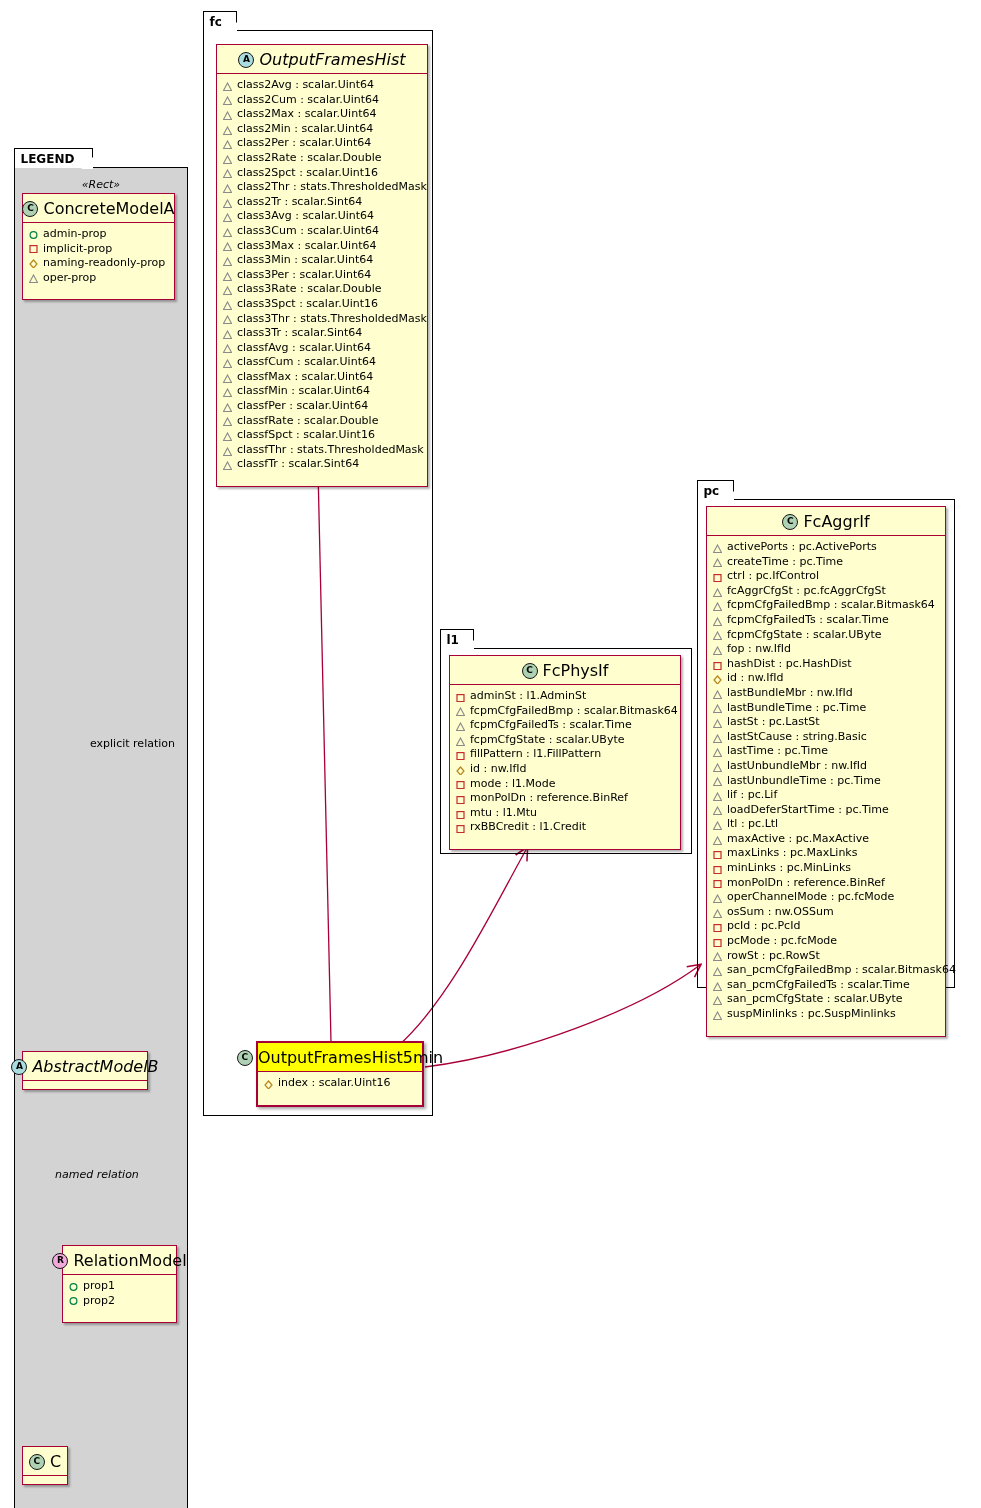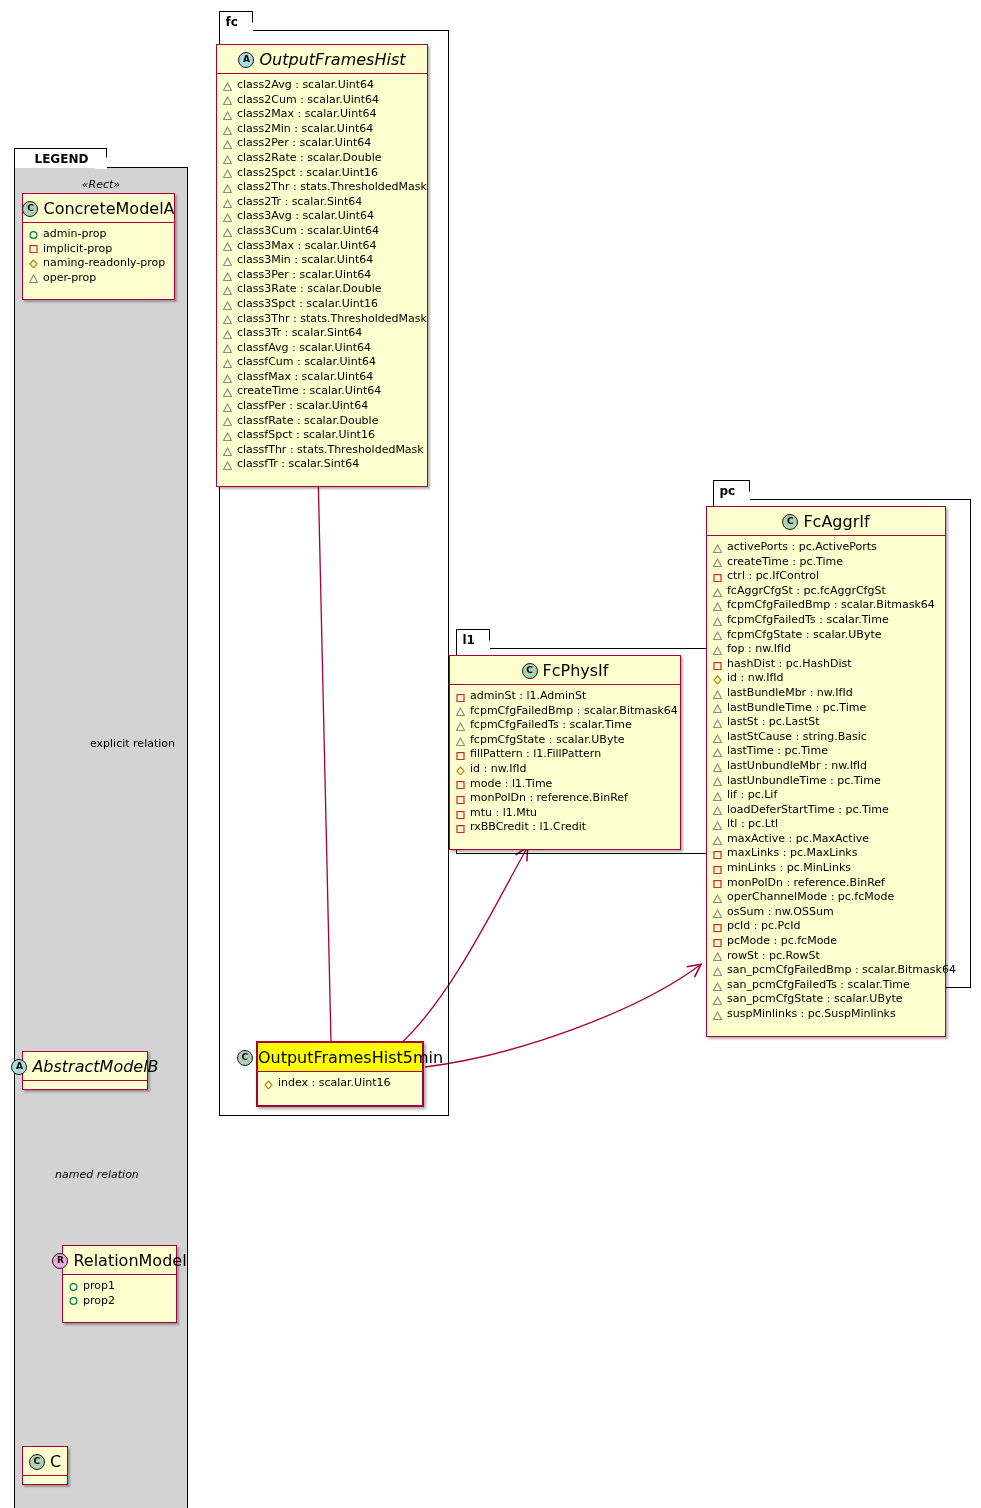--- a/index.html
+++ b/index.html
@@ -26,21 +26,20 @@
     left: 0; top: 0;
     width: 981px;
     height: 1508px;
     pointer-events: none;
   }
   
   .pkg {
     position: absolute;
     border: 1.5px solid #000000;
     background: transparent;
-    margin-left: 16px;
   }
   .pkg-tab {
     position: absolute;
     top: -20px;
     left: -1.5px;
     height: 20px;
     border: 1.5px solid #000000;
     border-bottom: none;
     background: #ffffff;
     font-weight: bold;
@@ -67,21 +66,21 @@
   .legend-tab {
     position: absolute;
     top: -20px;
     left: -1.5px;
     height: 20px;
     border: 1.5px solid #000000;
     border-bottom: none;
     background: #ffffff;
     font-weight: bold;
     font-size: 12px;
-    padding: 1px 18px 0 20px;
+    padding: 1px 18px 0 6px;
     box-sizing: border-box;
     line-height: 18px;
   }
   .legend-tab::after {
     content: "";
     position: absolute;
     right: -1px;
     bottom: -1px;
     width: 0; height: 0;
     border-left: 12px solid transparent;
@@ -442,21 +441,21 @@
         <div class="attr">
           <span class="vis"><svg width="9" height="9">
               <path d="M4.5,1 L8.5,8.5 L0.5,8.5 z" fill="none" stroke="#8a8a8a" stroke-width="1.1"></path>
             </svg></span>
           <span>classfMax : scalar.Uint64</span>
         </div>
         <div class="attr">
           <span class="vis"><svg width="9" height="9">
               <path d="M4.5,1 L8.5,8.5 L0.5,8.5 z" fill="none" stroke="#8a8a8a" stroke-width="1.1"></path>
             </svg></span>
-          <span>createTime : scalar.Uint64</span>
+          <span>classfMin : scalar.Uint64</span>
         </div>
         <div class="attr">
           <span class="vis"><svg width="9" height="9">
               <path d="M4.5,1 L8.5,8.5 L0.5,8.5 z" fill="none" stroke="#8a8a8a" stroke-width="1.1"></path>
             </svg></span>
           <span>classfPer : scalar.Uint64</span>
         </div>
         <div class="attr">
           <span class="vis"><svg width="9" height="9">
               <path d="M4.5,1 L8.5,8.5 L0.5,8.5 z" fill="none" stroke="#8a8a8a" stroke-width="1.1"></path>
@@ -538,21 +537,21 @@
         <div class="attr">
           <span class="vis"><svg width="9" height="9">
               <path d="M4.5,1 L8,5 L4.5,9 L1,5 z" fill="none" stroke="#b8861b" stroke-width="1.2"></path>
             </svg></span>
           <span>id : nw.IfId</span>
         </div>
         <div class="attr">
           <span class="vis"><svg width="9" height="9">
               <rect x="1" y="1.6" width="7" height="7" fill="none" stroke="#c82930" stroke-width="1.2"></rect>
             </svg></span>
-          <span>mode : l1.Time</span>
+          <span>mode : l1.Mode</span>
         </div>
         <div class="attr">
           <span class="vis"><svg width="9" height="9">
               <rect x="1" y="1.6" width="7" height="7" fill="none" stroke="#c82930" stroke-width="1.2"></rect>
             </svg></span>
           <span>monPolDn : reference.BinRef</span>
         </div>
         <div class="attr">
           <span class="vis"><svg width="9" height="9">
               <rect x="1" y="1.6" width="7" height="7" fill="none" stroke="#c82930" stroke-width="1.2"></rect>

